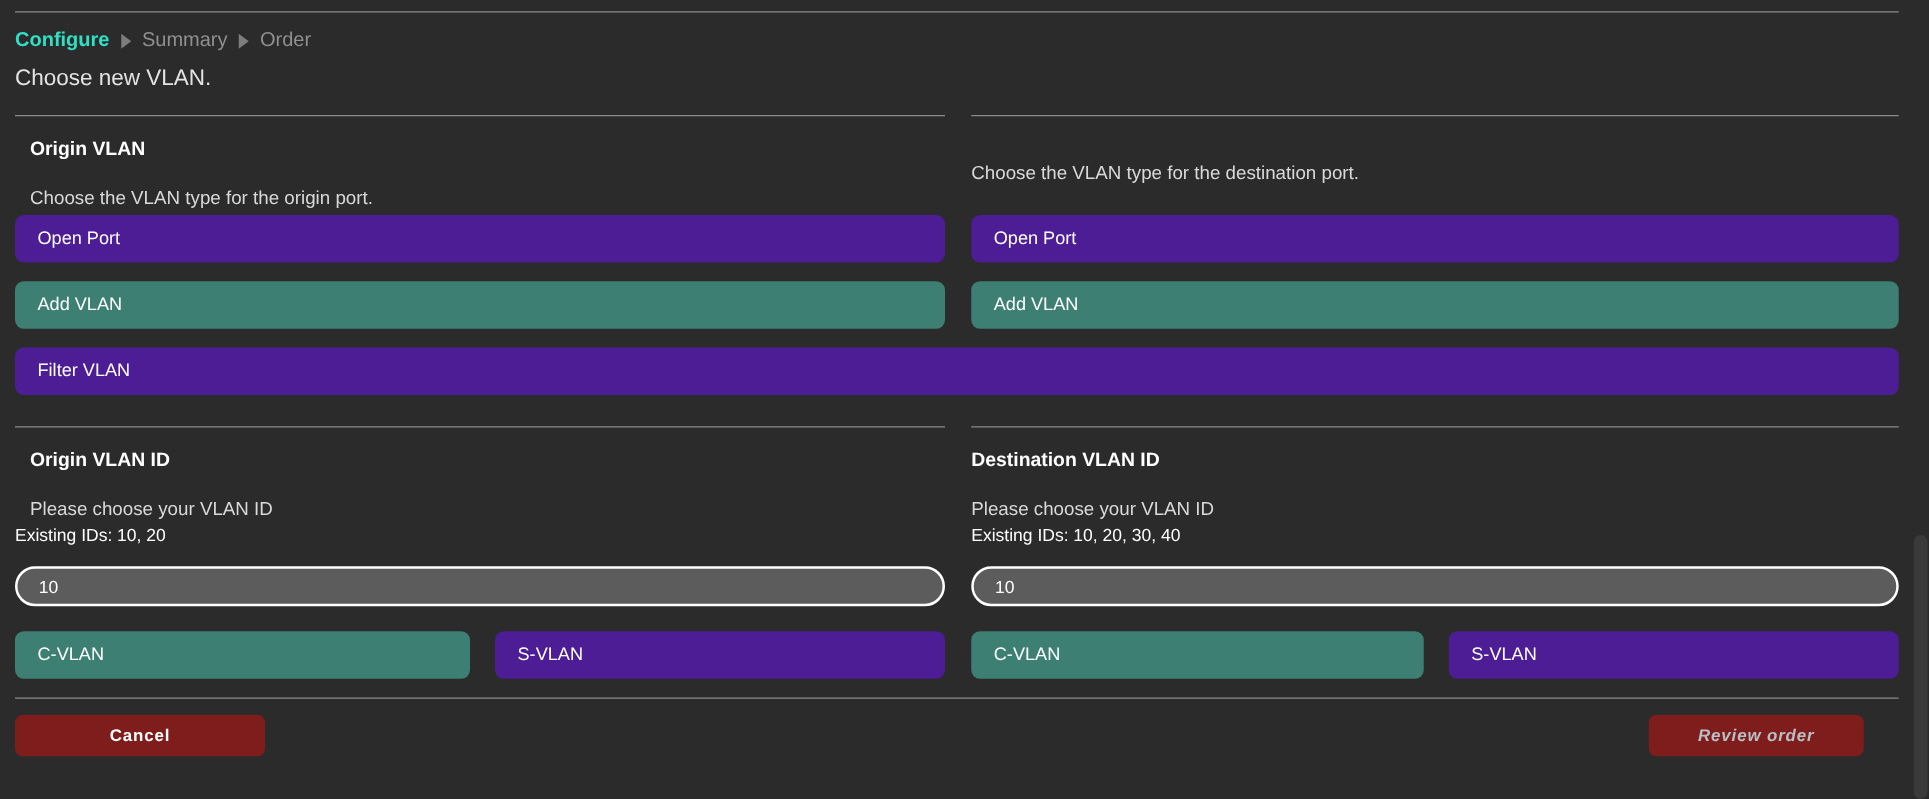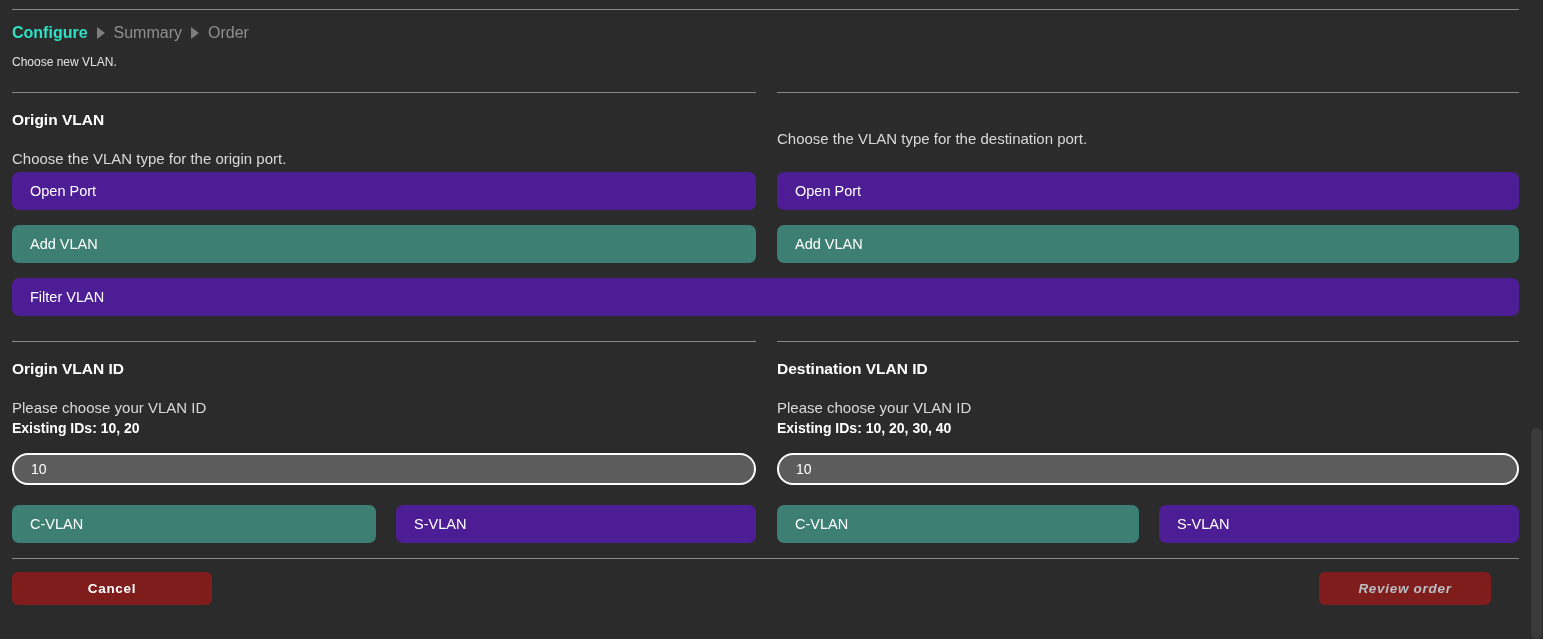--- a/index.html
+++ b/index.html
@@ -69,47 +69,46 @@
     border-left: 8px solid #7d7d7d;
     border-top: 6px solid transparent;
     border-bottom: 6px solid transparent;
     flex: 0 0 auto;
   }
 
   .subtitle {
     position: absolute;
     left: 12px;
     top: 53px;
-    font-size: 12px;
+    font-size: 18px;
     color: #e3e3e3;
     line-height: 18px;
   }
 
   
   .col { position: absolute; }
-  .col.left  { left: 12px;  width: 744px; }
+  .col.left  { left: 24px;  width: 744px; }
   .col.right { left: 777px; width: 742px; }
 
   .sec-title {
     font-size: 15.5px;
     font-weight: bold;
     color: #ffffff;
     line-height: 20px;
   }
   .sec-desc {
     font-size: 15px;
     color: #d9d9d9;
     line-height: 18px;
     margin-top: 20px;
   }
   .sec-existing {
     font-size: 14px;
     color: #ffffff;
     line-height: 19px;
-    font-weight: bold;
   }
 
   
   .option {
     position: absolute;
     height: 38px;
     border-radius: 7px;
     background: #4c1d95;
     display: flex;
     align-items: center;

